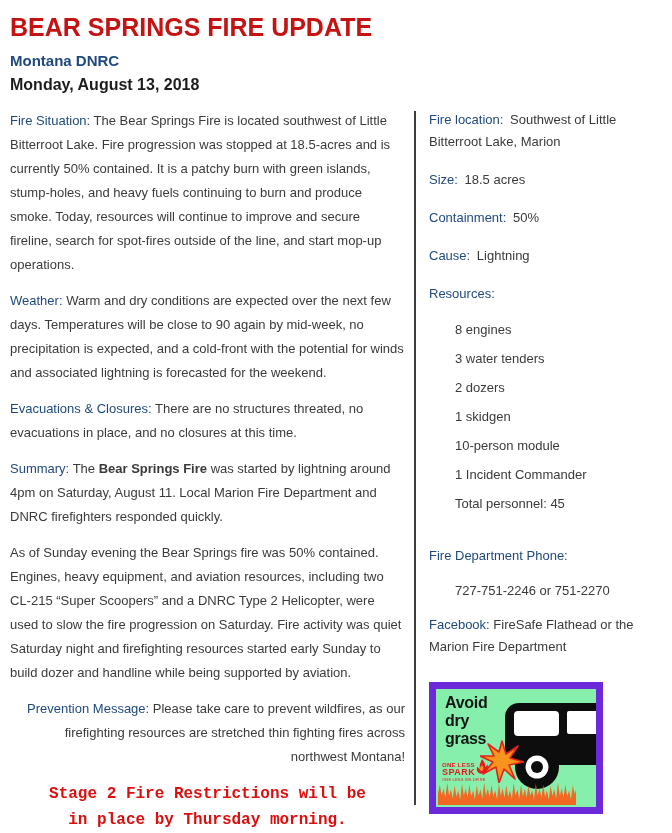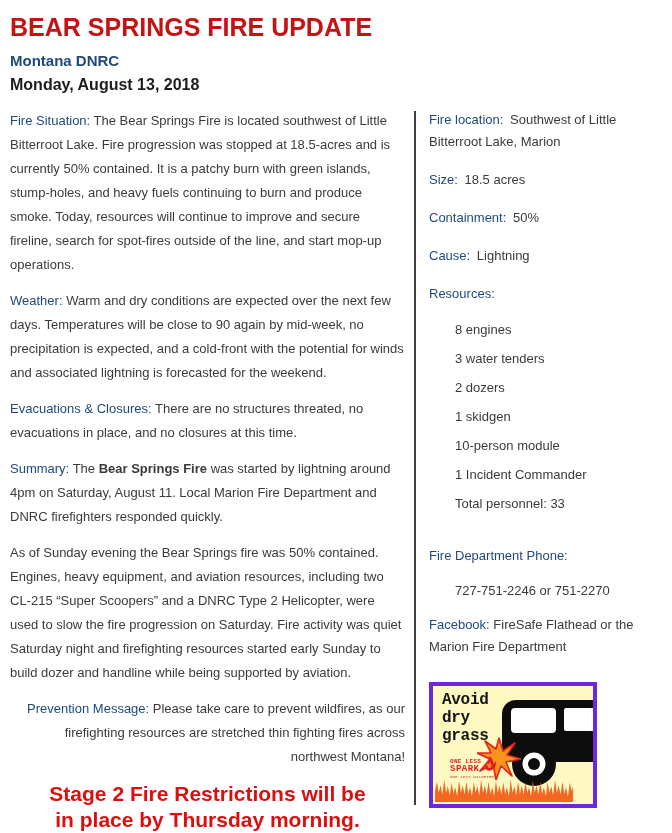--- a/index.html
+++ b/index.html
@@ -23,45 +23,45 @@
   .columns{display:flex;align-items:stretch;}
   .left-col{width:404px;box-sizing:border-box;padding-right:9px;font-size:13px;line-height:24px;}
   .divider{width:2px;background:var(--divider-gray,#3F3F3F);height:694px;margin-top:2px;}
   .right-col{flex:1;box-sizing:border-box;padding-left:13px;font-size:13px;line-height:22px;}
 
   .left-col p{margin:0 0 12px 0;}
   .label{color:var(--heading-blue,#1F497D);font-weight:normal;}
   .centered{text-align:right;}
   .notice{
     text-align:center;color:var(--notice-red,#DC0E0E);font-weight:bold;
-    font-size:21px;line-height:26px;margin:2px 0 14px 0 !important;padding:0 28px;
+    font-size:16px;line-height:26px;margin:2px 0 14px 0 !important;padding:0 28px;font-family:Liberation Mono, monospace;
   }
 
   
   .fact{margin:0 0 16px 0;}
   .fact .label{margin-right:3px;}
   .res-head{margin:0 0 14px 0;}
   ul.resources{list-style:none;margin:0 0 0 0;padding:0 0 0 26px;}
   ul.resources li{margin:0 0 7px 0;}
   .phone-head{margin:30px 0 13px 0;}
   .phone-num{margin:0 0 12px 0;padding-left:26px;}
   .facebook{margin:0 0 0 0;}
 
   
   .graphic{
-    position:relative;width:160px;height:118px;border:4px solid #6d28d9;
-    margin-top:24px;background:#fef9c3;overflow:hidden;font-family:Liberation Mono, monospace;
+    position:relative;width:160px;height:118px;border:7px solid #6d28d9;
+    margin-top:24px;background:#86efac;overflow:hidden;
   }
   .g-caption{
     position:absolute;top:5px;left:9px;font-size:16px;font-weight:bold;
     color:#141414;line-height:18px;letter-spacing:-0.3px;z-index:3;
   }
   .bus{position:absolute;right:0;top:6px;width:105px;height:95px;z-index:1;}
   .spark{position:absolute;left:44px;top:50px;width:44px;height:44px;z-index:2;}
-  .logo{position:absolute;left:17px;bottom:25px;z-index:3;color:var(--graphic-red,#E31B23);line-height:1.05;}
+  .logo{position:absolute;left:6px;bottom:25px;z-index:3;color:var(--graphic-red,#E31B23);line-height:1.05;}
   .logo .l1{font-size:6px;font-weight:bold;letter-spacing:0.3px;}
   .logo .l2{font-size:9px;font-weight:bold;letter-spacing:0.5px;}
   .logo .l3{font-size:4px;letter-spacing:0.2px;}
   .logo-flame{position:absolute;left:34px;top:-3px;width:12px;height:16px;}
   .grass{position:absolute;left:2px;right:2px;bottom:2px;height:24px;z-index:2;}
 </style>
 </head>
 <body>
 
 <div class="page">
@@ -104,21 +104,21 @@
 
       <p class="res-head"><span class="label">Resources:</span></p>
 
       <ul class="resources">
         <li>8 engines</li>
         <li>3 water tenders</li>
         <li>2 dozers</li>
         <li>1 skidgen</li>
         <li>10-person module</li>
         <li>1 Incident Commander</li>
-        <li>Total personnel: 33</li>
+        <li>Total personnel: 45</li>
       </ul>
 
       <p class="phone-head"><span class="label">Fire Department Phone:</span></p>
       <p class="phone-num">727-751-2246 or 751-2270</p>
 
       <p class="facebook"><span class="label">Facebook:</span> <span>FireSafe Flathead or the Marion Fire Department</span></p>
 
       <div class="graphic">
         <div class="g-caption">
           <div>Avoid</div>

